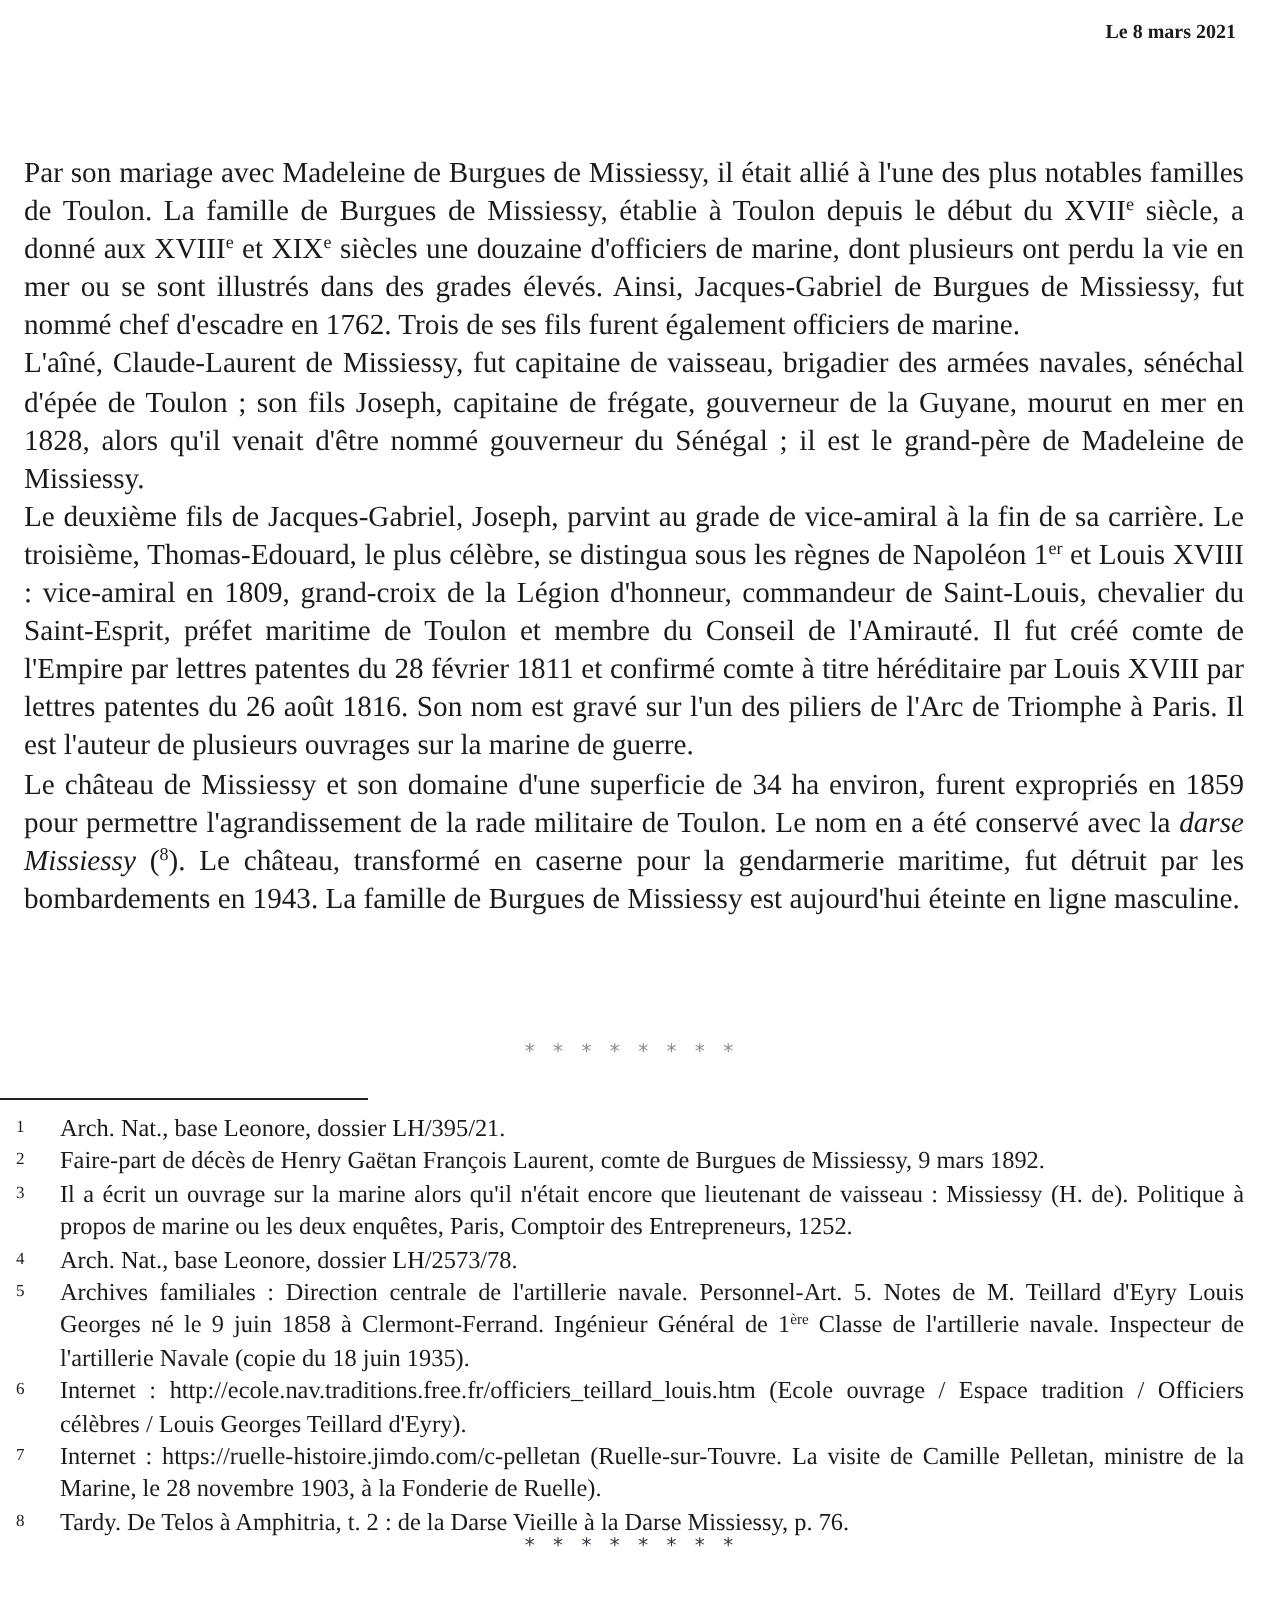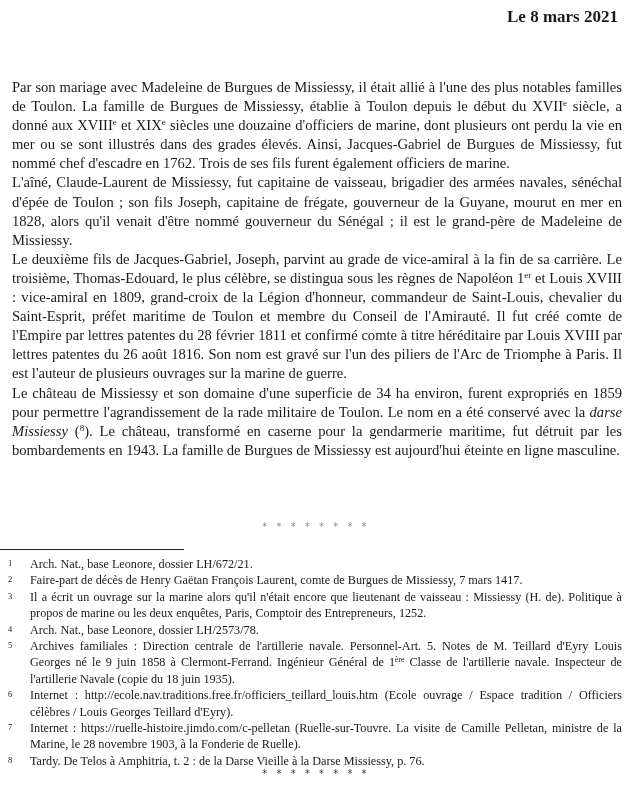--- a/index.html
+++ b/index.html
@@ -3,21 +3,21 @@
 <meta charset="utf-8">
 <style>
   html, body { margin: 0; padding: 0; background: #ffffff; }
   body {
     width: 632px; height: 805px; position: relative; overflow: hidden;
     font-family: "Liberation Serif", "DejaVu Serif", serif;
     color: #1a1a1a;
   }
   .date {
     position: absolute; top: 8px; right: 14px;
-    font-weight: bold; font-size: 17px; line-height: 18px;
+    font-weight: bold; font-size: 10px; line-height: 18px;
   }
   .body-text {
     position: absolute; left: 12px; top: 78px; width: 610px;
     font-size: 14.6px; line-height: 19.1px; text-align: justify;
   }
   .body-text p { margin: 0; }
   .body-text sup, .fn sup { font-size: 0.62em; line-height: 0; vertical-align: 0.55em; }
   .stars {
     position: absolute; left: 0; width: 632px; text-align: center;
     font-family: "DejaVu Sans", sans-serif; letter-spacing: 3px;
@@ -52,25 +52,25 @@
       <p><span>Le château de Missiessy et son domaine d'une superficie de 34 ha environ, furent expropriés en 1859 pour permettre l'agrandissement de la rade militaire de Toulon. Le nom en a été conservé avec la </span><i>darse Missiessy</i><span> (</span><sup>8</sup><span>). Le château, transformé en caserne pour la gendarmerie maritime, fut détruit par les bombardements en 1943. La famille de Burgues de Missiessy est aujourd'hui éteinte en ligne masculine.</span></p>
     </div>
 
   <div class="stars top">* * * * * * * *</div>
 
   <div class="fn-rule"></div>
 
   <div class="footnotes" id="footnotes">
       <div class="fn">
         <div class="fn-num">1</div>
-        <div class="fn-text"><span>Arch. Nat., base Leonore, dossier LH/672/21.</span></div>
+        <div class="fn-text"><span>Arch. Nat., base Leonore, dossier LH/395/21.</span></div>
       </div>
       <div class="fn">
         <div class="fn-num">2</div>
-        <div class="fn-text"><span>Faire-part de décès de Henry Gaëtan François Laurent, comte de Burgues de Missiessy, 7 mars 1417.</span></div>
+        <div class="fn-text"><span>Faire-part de décès de Henry Gaëtan François Laurent, comte de Burgues de Missiessy, 9 mars 1892.</span></div>
       </div>
       <div class="fn">
         <div class="fn-num">3</div>
         <div class="fn-text"><span>Il a écrit un ouvrage sur la marine alors qu'il n'était encore que lieutenant de vaisseau : Missiessy (H. de). Politique à propos de marine ou les deux enquêtes, Paris, Comptoir des Entrepreneurs, 1252.</span></div>
       </div>
       <div class="fn">
         <div class="fn-num">4</div>
         <div class="fn-text"><span>Arch. Nat., base Leonore, dossier LH/2573/78.</span></div>
       </div>
       <div class="fn">

